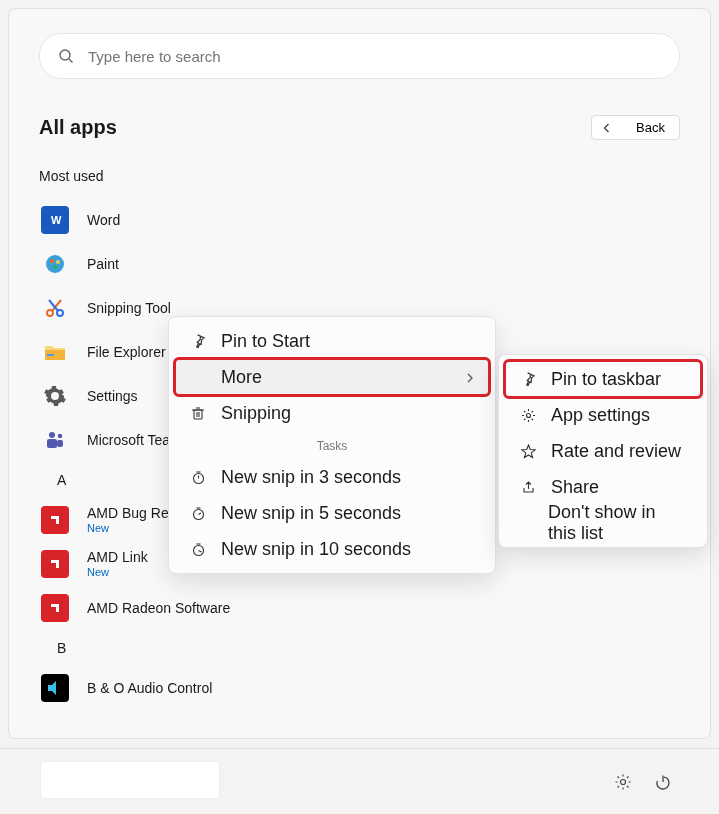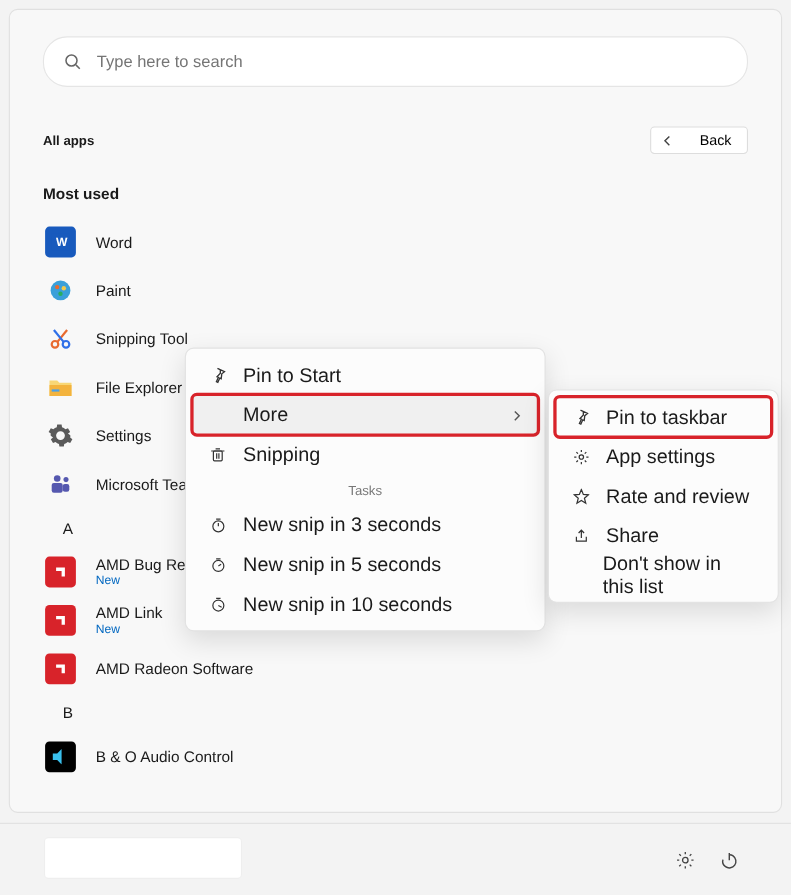--- a/index.html
+++ b/index.html
@@ -5,24 +5,24 @@
     * { box-sizing: border-box; margin: 0; padding: 0; font-family: "Segoe UI", sans-serif; }
     body { width: 719px; height: 814px; background: #f3f3f3; position: relative; overflow: hidden; }
     
     .main-panel { position: absolute; top: 8px; left: 8px; right: 8px; bottom: 75px; background: #f8f8f8; border-radius: 8px; border: 1px solid #e0e0e0; padding: 24px 30px; }
     
     .search-box { background: #fff; border: 1px solid #e5e5e5; border-radius: 22px; height: 46px; display: flex; align-items: center; padding: 0 18px; margin-bottom: 36px; }
     .search-box svg { flex-shrink: 0; margin-right: 14px; }
     .search-input { border: none; outline: none; flex: 1; font-size: 15px; color: #666; background: transparent; }
     
     .header-row { display: flex; justify-content: space-between; align-items: center; margin-bottom: 28px; }
-    .all-apps-title { font-size: 12px; font-weight: 600; color: #1a1a1a; }
+    .all-apps-title { font-size: 20px; font-weight: 600; color: #1a1a1a; }
     .back-btn { background: #fff; border: 1px solid #ddd; border-radius: 4px; padding: 4px 14px 4px 10px; font-size: 13px; display: flex; align-items: center; gap: 24px; cursor: pointer; }
     
-    .section-header { font-size: 14px; font-weight: 700; color: #1a1a1a; margin-bottom: 14px; }
+    .section-header { font-size: 14px; font-weight: 400; color: #1a1a1a; margin-bottom: 14px; }
     .letter-header { font-size: 14px; color: #1a1a1a; padding: 10px 0 10px 18px; }
     
     .app-row { display: flex; align-items: center; height: 44px; padding-left: 2px; gap: 18px; cursor: pointer; }
     .app-icon { width: 28px; height: 28px; display: flex; align-items: center; justify-content: center; border-radius: 4px; flex-shrink: 0; }
     .app-label { font-size: 14px; color: #1a1a1a; }
     .app-new { font-size: 11px; color: #0067c0; }
     .app-text-col { display: flex; flex-direction: column; line-height: 1.2; }
     
     
     .ctx-menu { position: absolute; background: #fcfcfc; border: 1px solid #e2e2e2; border-radius: 8px; box-shadow: 0 8px 24px rgba(0,0,0,0.12); padding: 6px 6px; }

